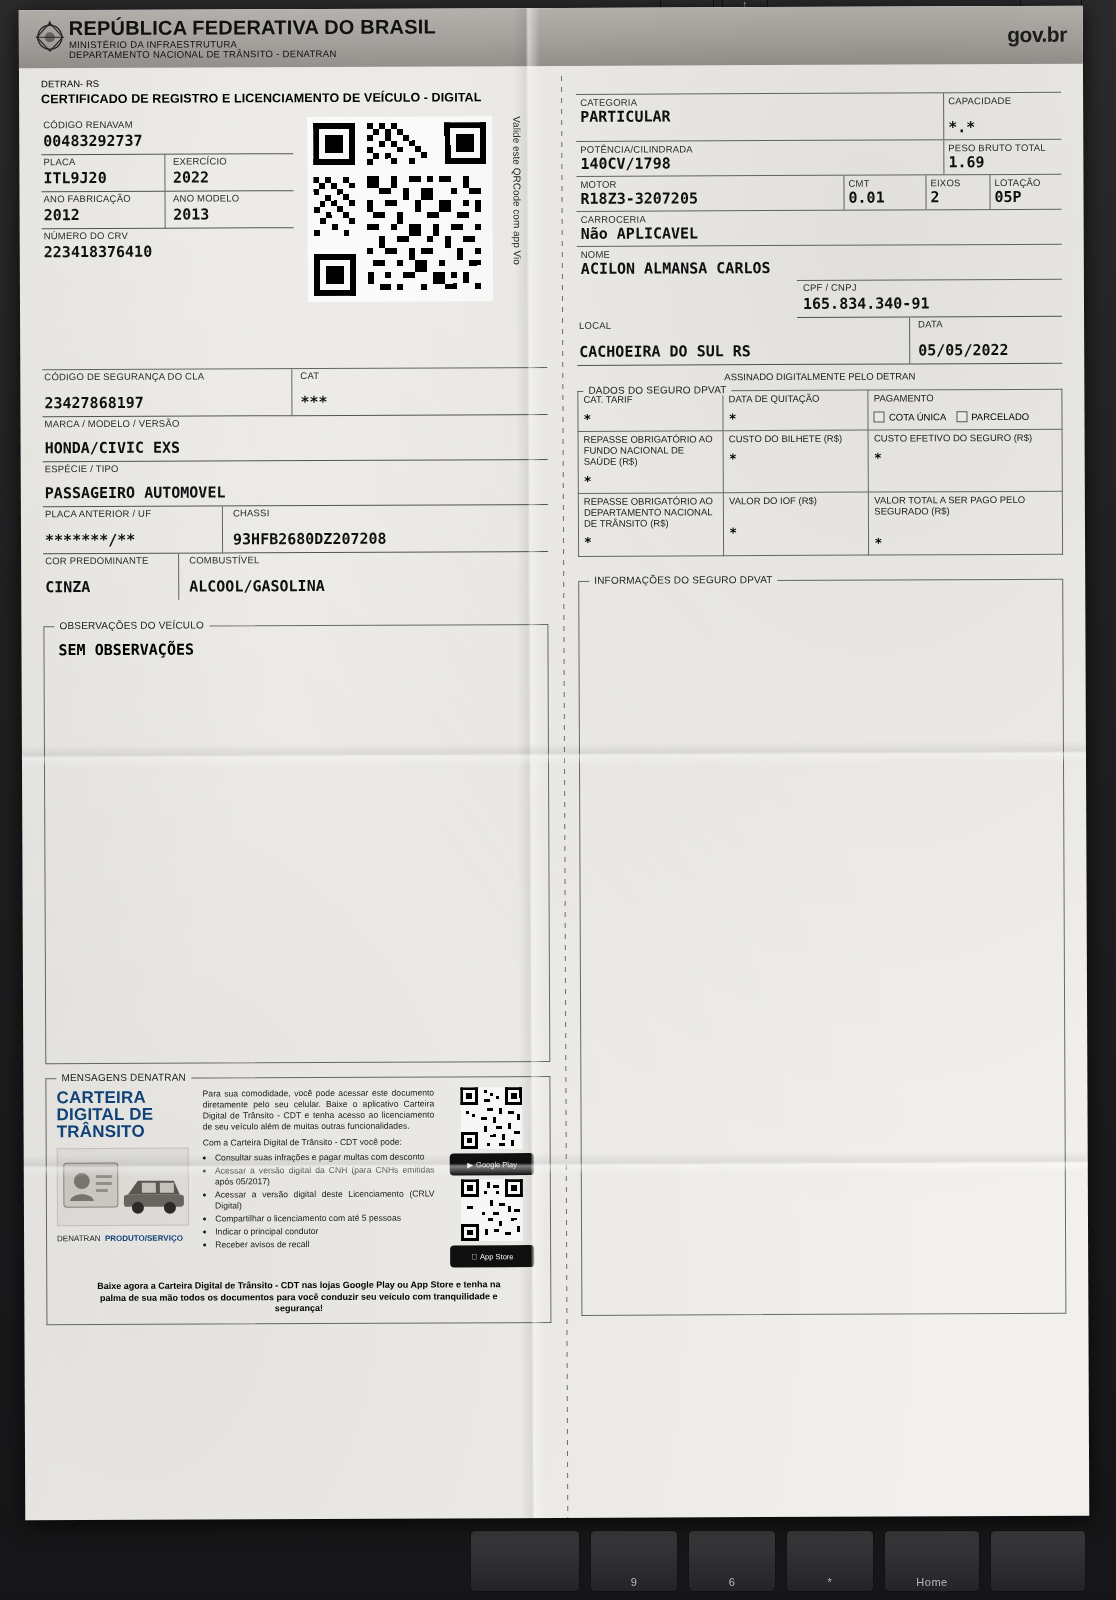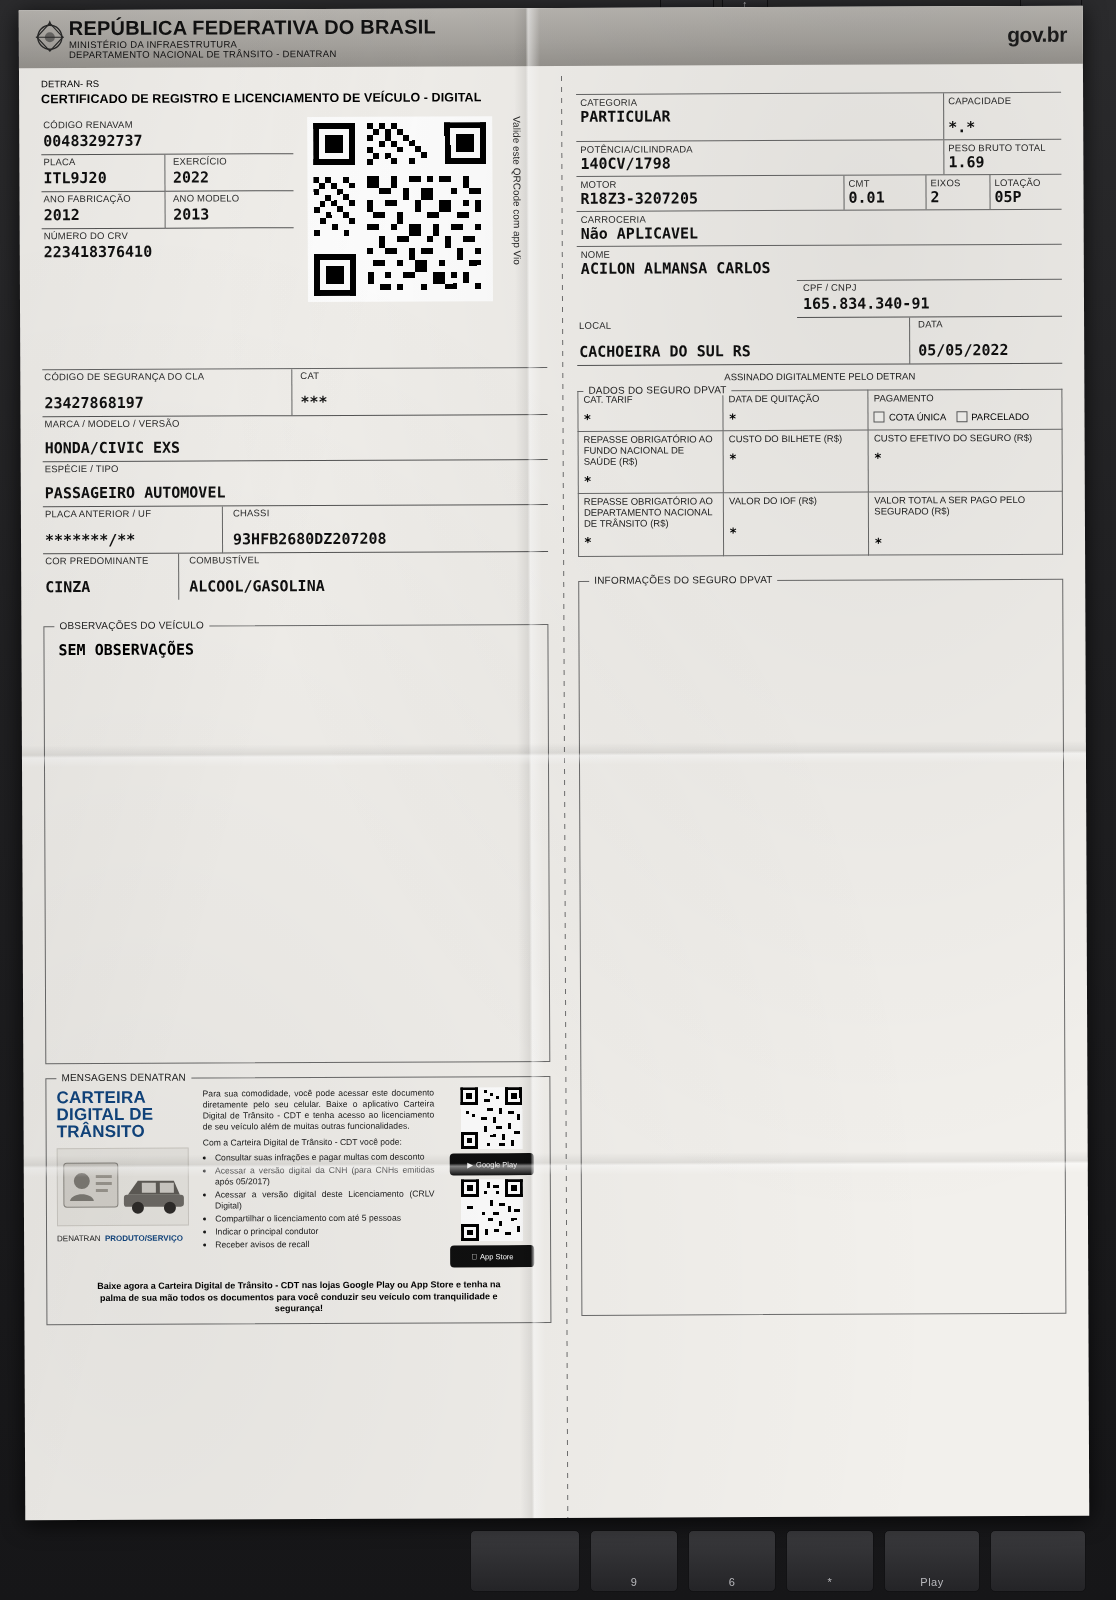--- a/index.html
+++ b/index.html
@@ -231,21 +231,21 @@
   <div class="kbd-key" style="left:590px;top:1530px;width:88px;height:62px;">
     <span>9</span>
   </div>
   <div class="kbd-key" style="left:688px;top:1530px;width:88px;height:62px;">
     <span>6</span>
   </div>
   <div class="kbd-key" style="left:786px;top:1530px;width:88px;height:62px;">
     <span>*</span>
   </div>
   <div class="kbd-key" style="left:884px;top:1530px;width:96px;height:62px;">
-    <span>Play</span>
+    <span>Home</span>
   </div>
   <div class="kbd-key" style="left:990px;top:1530px;width:96px;height:62px;"></div>
 </div>
 
 <div id="document-sheet">
 
   <div id="doc-header">
     <svg id="brasao" viewBox="0 0 34 40">
       <circle cx="17" cy="19" r="12" fill="none" stroke="#2a2a2a" stroke-width="1.4"></circle>
       <path d="M17 5 L30 19 L17 33 L4 19 Z" fill="none" stroke="#2a2a2a" stroke-width="1.2"></path>

